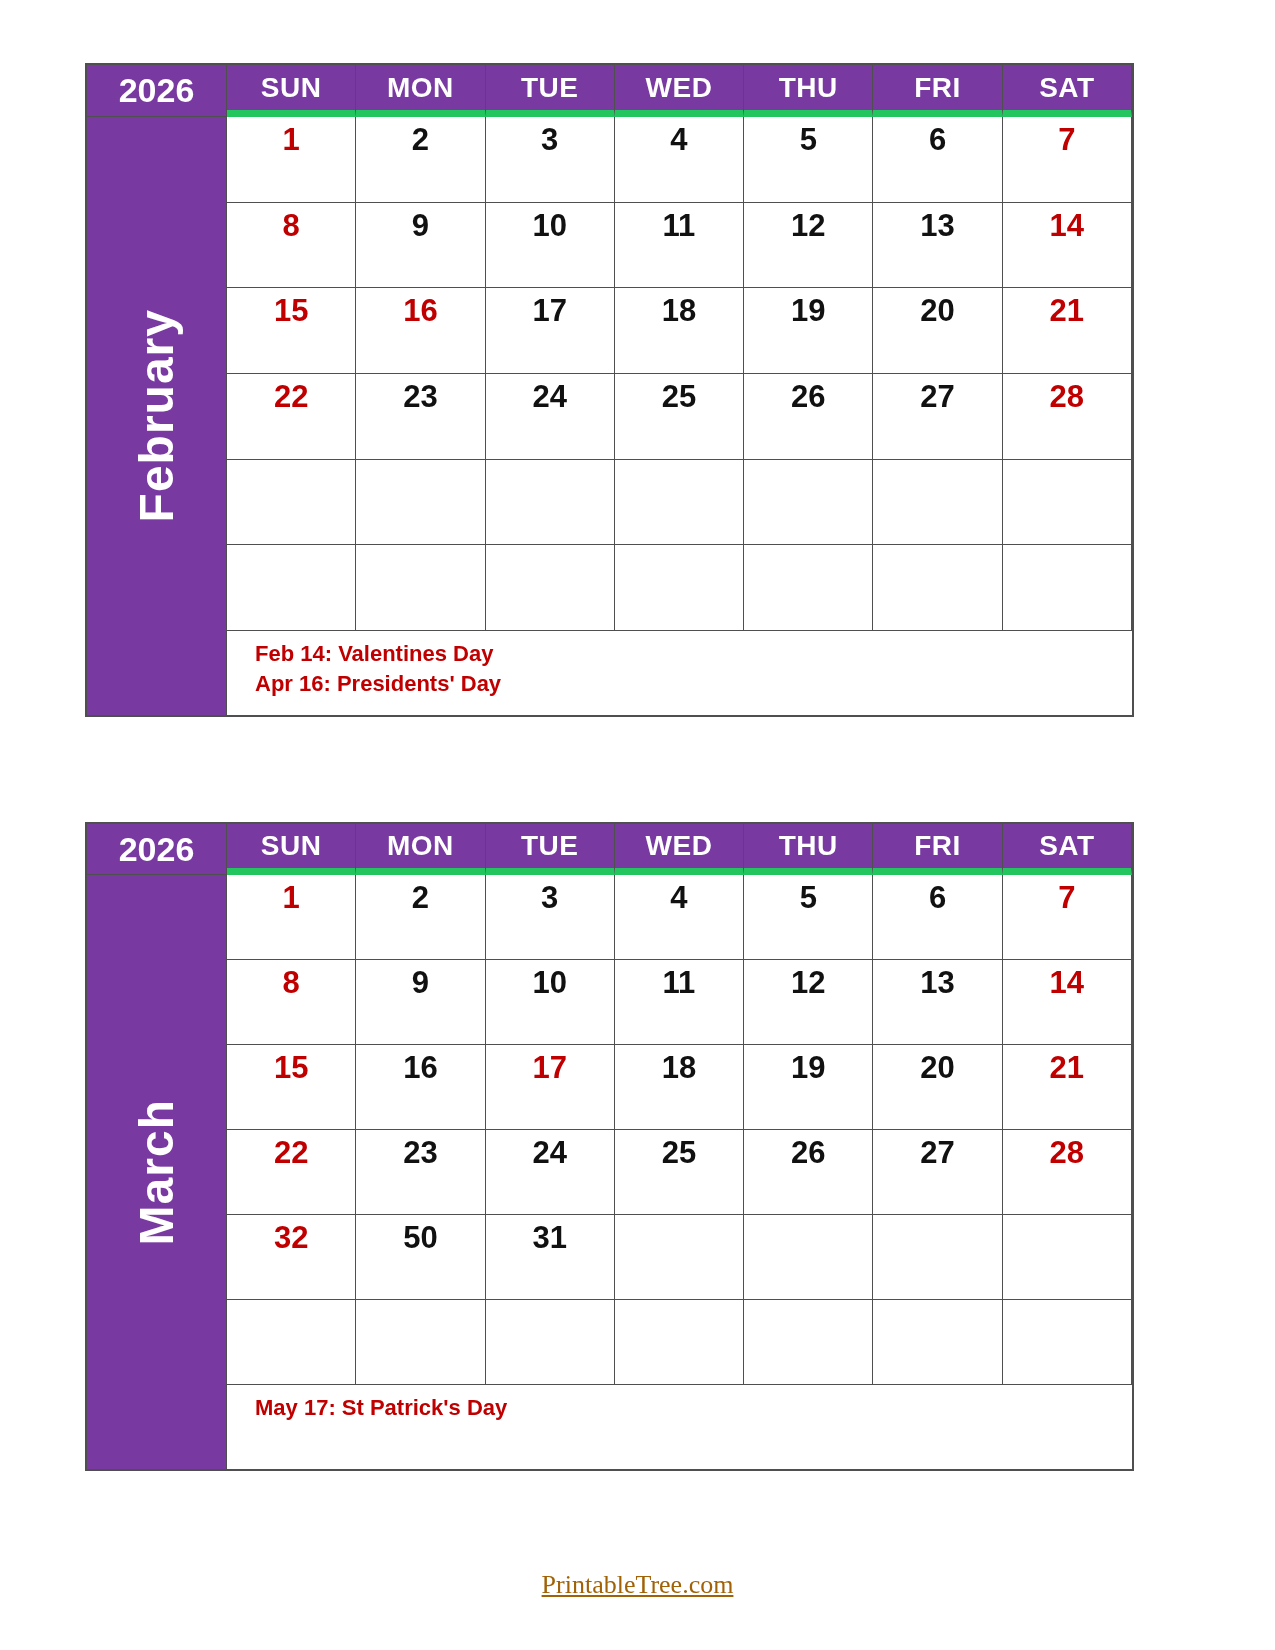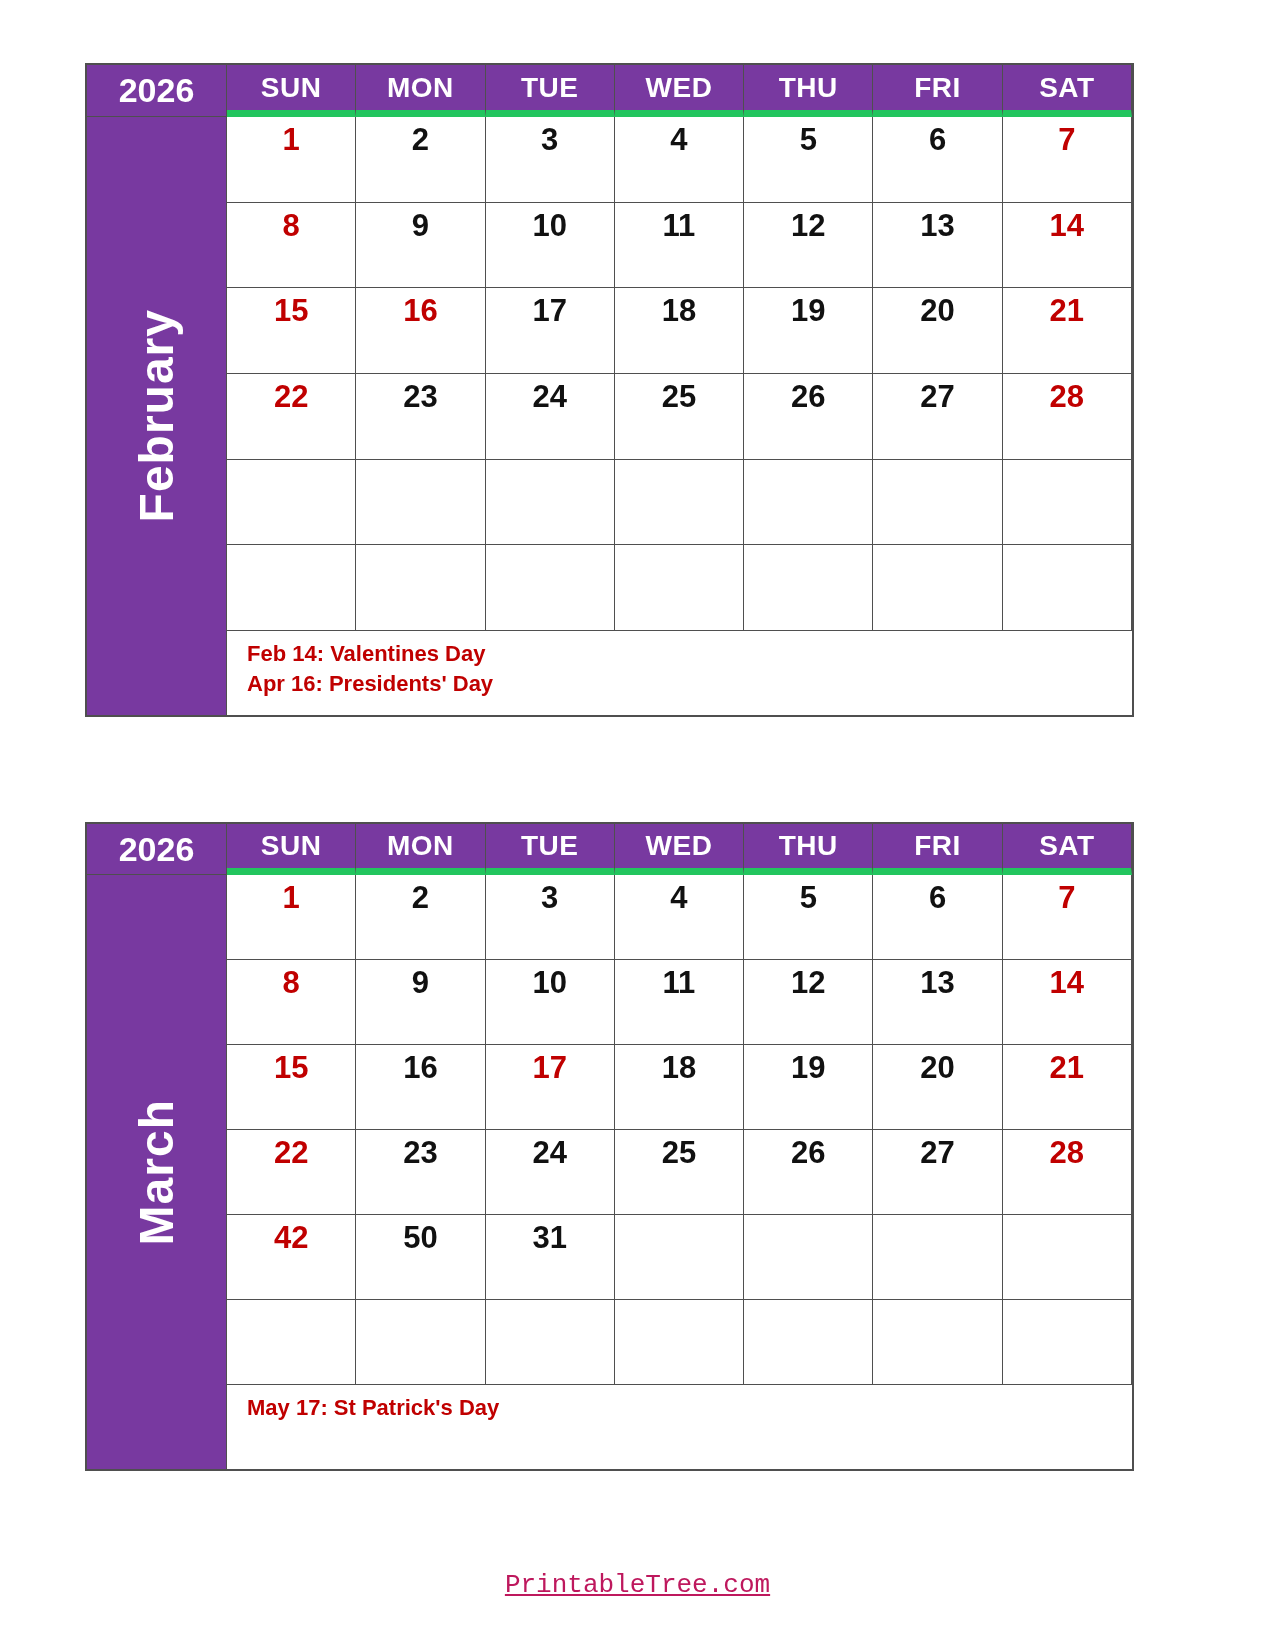--- a/index.html
+++ b/index.html
@@ -33,28 +33,28 @@
     color:#ffffff;font-weight:bold;font-size:48px;letter-spacing:1px;
   }
   .dcell{
     background:#ffffff;text-align:center;padding-top:5px;box-sizing:border-box;
     font-weight:bold;font-size:31px;color:#111111;
     border-right:1px solid #4f4f4f;border-bottom:1px solid #4f4f4f;
   }
   .dcell.red{color:#C00000;}
   .note{
     grid-column:2 / 9;background:#ffffff;box-sizing:border-box;
-    padding:8px 0 0 20px;color:#C00000;font-weight:bold;font-size:22px;line-height:30px;
+    padding:8px 0 0 28px;color:#C00000;font-weight:bold;font-size:22px;line-height:30px;
   }
   .footer{
     position:absolute;top:1570px;left:0;width:100%;text-align:center;
   }
   .footer a{
-    color:#be185d;font-size:26px;text-decoration:underline;cursor:pointer;
-    font-family:Liberation Mono, monospace;
+    color:#a16207;font-size:26px;text-decoration:underline;cursor:pointer;
+    font-family:Liberation Serif, serif;
   }
 </style>
 </head>
 <body>
 
 <div id="cal-0" class="cal">
     <div class="ycell">2026</div>
     <div class="hcell">SUN</div>
     <div class="hcell">MON</div>
     <div class="hcell">TUE</div>
@@ -145,21 +145,21 @@
     <div class="dcell">19</div>
     <div class="dcell">20</div>
     <div class="dcell red">21</div>
     <div class="dcell red">22</div>
     <div class="dcell">23</div>
     <div class="dcell">24</div>
     <div class="dcell">25</div>
     <div class="dcell">26</div>
     <div class="dcell">27</div>
     <div class="dcell red">28</div>
-    <div class="dcell red">42</div>
+    <div class="dcell red">32</div>
     <div class="dcell">50</div>
     <div class="dcell">31</div>
     <div class="dcell"></div>
     <div class="dcell"></div>
     <div class="dcell"></div>
     <div class="dcell"></div>
     <div class="dcell"></div>
     <div class="dcell"></div>
     <div class="dcell"></div>
     <div class="dcell"></div>

